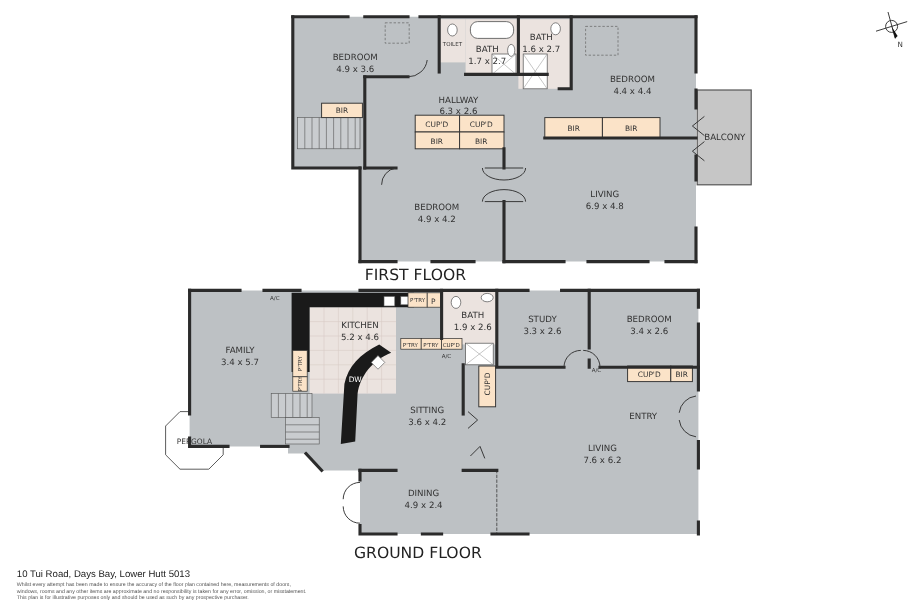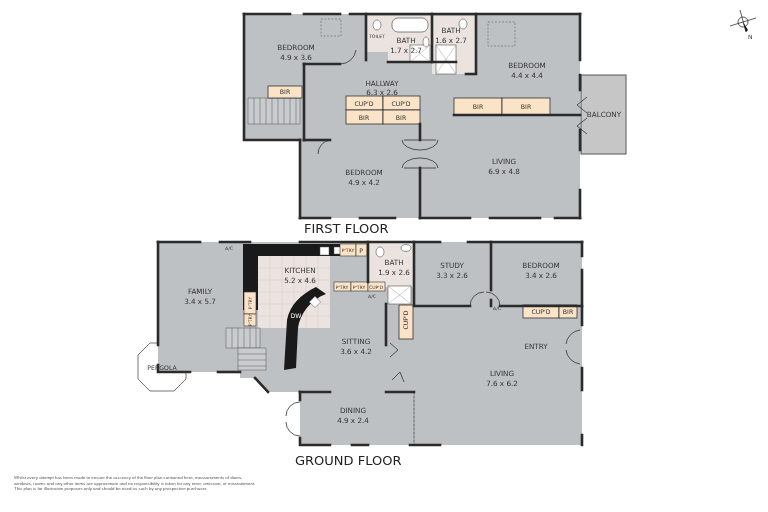--- a/index.html
+++ b/index.html
@@ -216,16 +216,17 @@
   <svg width="36" height="36" viewBox="0 0 36 36">
     <line x1="4" y1="20" x2="30" y2="12" stroke="#333" stroke-width="0.8"></line>
     <line x1="14" y1="4" x2="20" y2="26" stroke="#333" stroke-width="0.8"></line>
     <circle cx="17" cy="16" r="5" fill="none" stroke="#333" stroke-width="0.8"></circle>
     <polygon points="17,16 22,24 20,26" fill="#111"></polygon>
     <text x="22" y="33" font-size="6" fill="#333" font-family="DejaVu Sans, sans-serif">N</text>
   </svg>
 </div>
 
 <div class="footer">
+  <p class="addr">10 Tui Road, Days Bay, Lower Hutt 5013</p>
   <p class="disc">Whilst every attempt has been made to ensure the accuracy of the floor plan contained here, measurements of doors,</p>
   <p class="disc" style="margin-top:0">windows, rooms and any other items are approximate and no responsibility is taken for any error, omission, or misstatement.</p>
   <p class="disc" style="margin-top:0">This plan is for illustrative purposes only and should be used as such by any prospective purchaser.</p>
 </div>
 
 </body></html>

